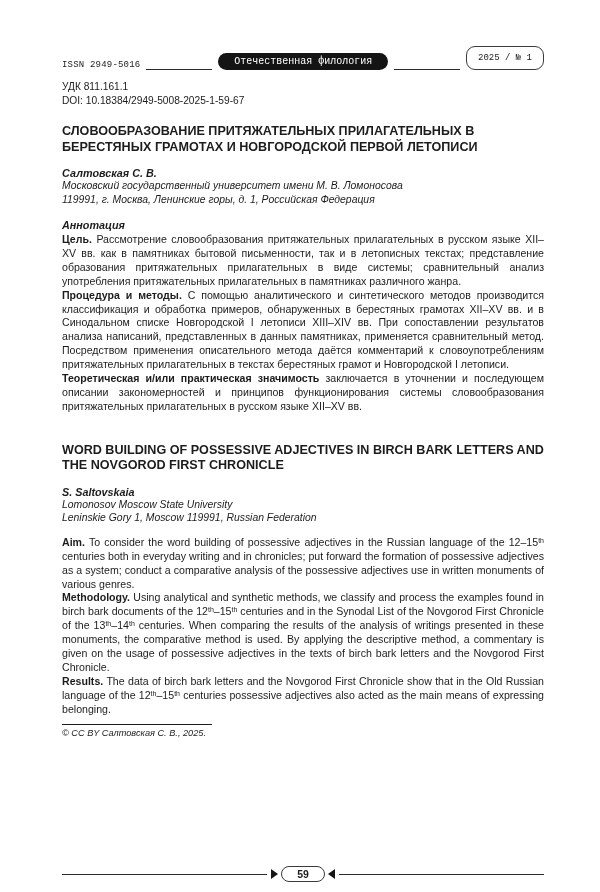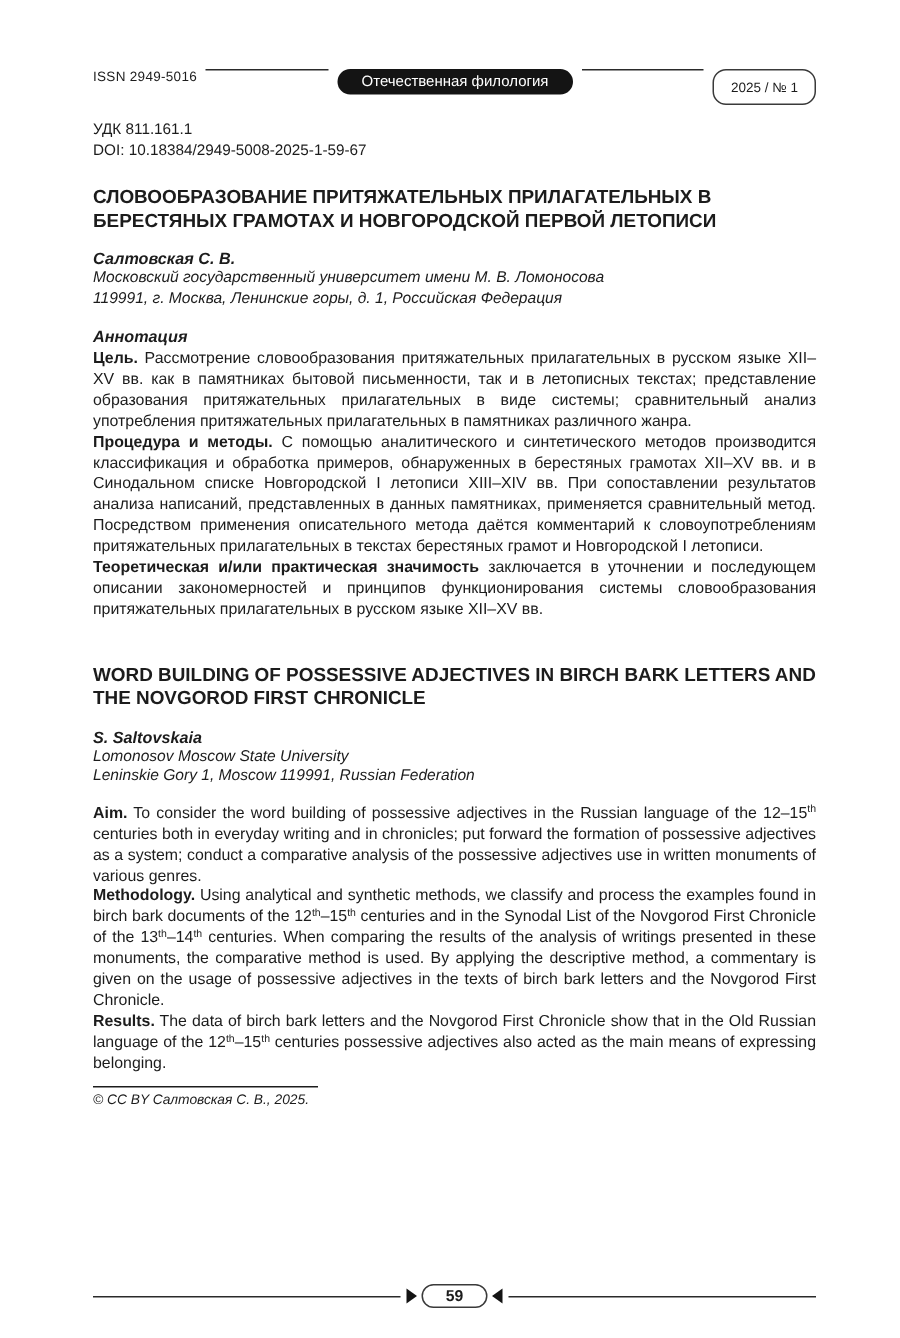--- a/index.html
+++ b/index.html
@@ -9,23 +9,24 @@
     margin:0 auto;
     background:#ffffff;
     box-sizing:border-box;
     padding:46px 56px 0 62px;
     font-family:"Liberation Sans", sans-serif;
     color:#1c1c1c;
     overflow:hidden;
   }
   
   .hdr {
-    display:flex; align-items:flex-start;
+    display:flex; align-items:flex-end;
     font-size:9px;
     margin-bottom:10px;
+    font-family:Liberation Mono, monospace;
   }
   .hdr .hline { flex:1; height:1px; background:#2a2a2a; margin:0 6px; }
   .issn { white-space:nowrap; letter-spacing:.2px; }
   .section-pill {
     background:#141414; color:#ffffff;
     border-radius:9px; padding:3px 16px;
     white-space:nowrap; font-size:10px;
   }
   .issue-pill {
     border:1px solid #3a3a3a; border-radius:9px;
@@ -54,21 +55,21 @@
   .keywords b { font-weight:bold; }
   sup { font-size:7px; line-height:0; vertical-align:3.5px; }
   .en-title { margin-top:29px; }
   .en-block { margin-top:11px; }
   
   .footnote { margin-top:7px; }
   .footnote-rule { width:150px; height:0; border-top:1px solid #1c1c1c; margin-bottom:3px; }
   .footnote-text { font-size:9.2px;font-style:italic; }
   
   .pagefoot {
-    position:absolute; left:62px; right:56px; bottom:20px;
+    position:absolute; left:62px; right:56px; bottom:10px;
     display:flex; align-items:center;justify-content:flex-end;
   }
   .pagefoot .hline { flex:1; height:1px; background:#2a2a2a; }
   .tri-right {
     width:0; height:0; margin-left:4px;
     border-top:5px solid transparent; border-bottom:5px solid transparent;
     border-left:7px solid #141414;
   }
   .tri-left {
     width:0; height:0; margin-right:4px;

